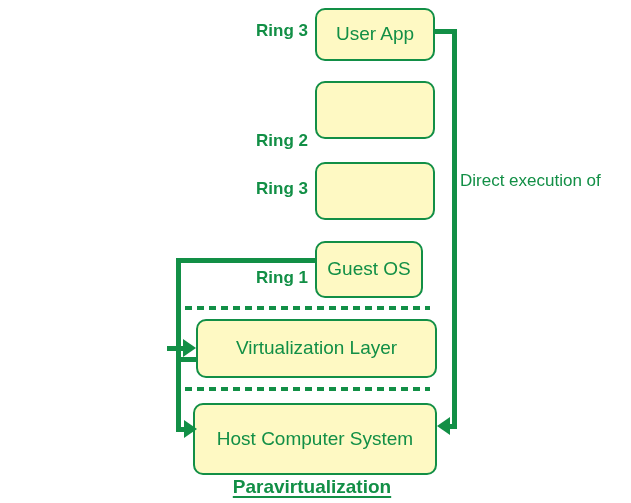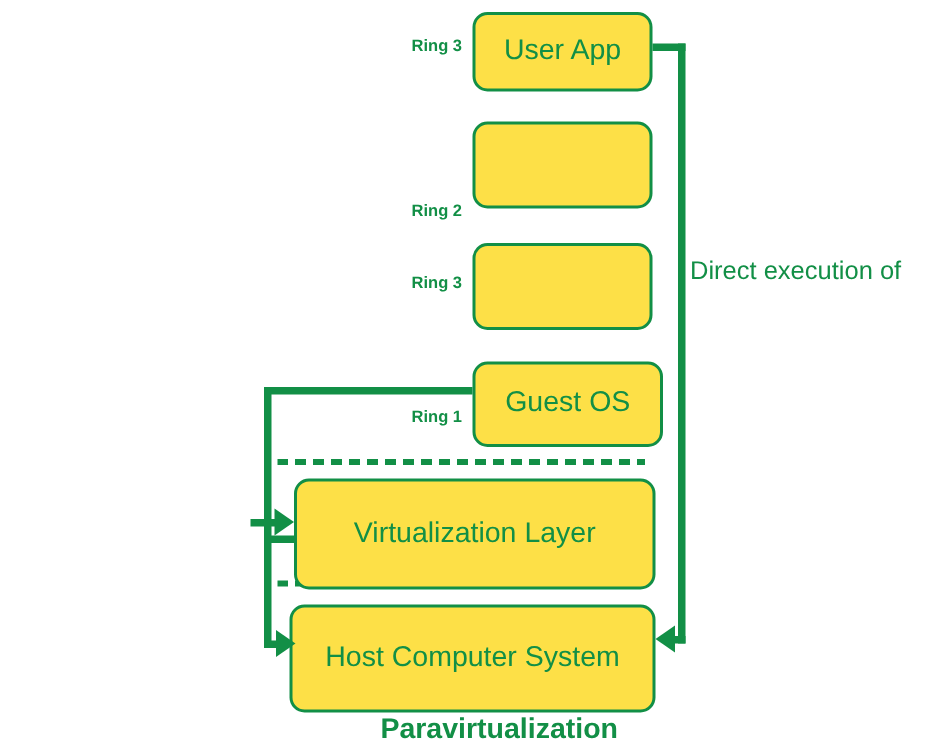--- a/index.html
+++ b/index.html
@@ -13,33 +13,33 @@
     position:relative;
     width:631px;height:503px;
     background:var(--bg);
     overflow:hidden;
   }
   
   .rbox{
     position:absolute;
     border:2px solid var(--green);
     border-radius:10px;
-    background:#fde047;
+    background:#fef9c3;
     display:flex;align-items:center;justify-content:center;
     color:var(--green);
     font-size:19px;
     line-height:1.1;
     text-align:right;
   }
   
   .ring-label{
     position:absolute;
     color:var(--green);
     font-weight:bold;
-    font-size:11px;
+    font-size:17px;
     line-height:20px;
     text-align:right;
   }
   
   .ann{
     position:absolute;
     color:var(--green);
     font-size:17px;
     line-height:19px;
   }
@@ -64,44 +64,45 @@
   .arr-left{ 
     border-top:9px solid transparent;
     border-bottom:9px solid transparent;
     border-right:13px solid var(--green);
   }
   .title{
     position:absolute;
     color:var(--green);
     font-weight:bold;
     font-size:19px;
-    text-align:right;
+    text-align:center;
+    text-decoration:underline;
     text-decoration-thickness:2px;
     text-underline-offset:3px;
   }
 </style>
 </head>
 <body>
 
 <div class="stage">
 
   <div class="ring-label" style="left:218px;top:21px;width:90px;">Ring 3</div>
   <div class="ring-label" style="left:218px;top:102px;width:90px;margin-top:29px;">Ring 2</div>
   <div class="ring-label" style="left:218px;top:179px;width:90px;">Ring 3</div>
   <div class="ring-label" style="left:218px;top:268px;width:90px;">Ring 1</div>
 
   <div class="rbox" style="left:315px;top:8px;width:120px;height:53px;">User App</div>
   <div class="rbox" style="left:315px;top:81px;width:120px;height:58px;"></div>
   <div class="rbox" style="left:315px;top:162px;width:120px;height:58px;"></div>
-  <div class="rbox" style="left:315px;top:241px;width:127px;height:57px;">Guest OS</div>
+  <div class="rbox" style="left:315px;top:241px;width:108px;height:57px;">Guest OS</div>
 
   <div class="dash" style="left:185px;top:306px;width:245px;"></div>
   <div class="dash" style="left:185px;top:387px;width:245px;"></div>
 
-  <div class="rbox" style="left:196px;top:319px;width:241px;height:74px;">Virtualization Layer</div>
+  <div class="rbox" style="left:196px;top:319px;width:241px;height:59px;">Virtualization Layer</div>
   <div class="rbox" style="left:193px;top:403px;width:244px;height:72px;">Host Computer System</div>
 
   <div class="seg" style="left:435px;top:29px;width:22px;height:5px;"></div>
   <div class="seg" style="left:452px;top:29px;width:5px;height:400px;"></div>
   <div class="seg" style="left:444px;top:424px;width:13px;height:5px;"></div>
   <div class="arr arr-left" style="left:437px;top:417px;"></div>
 
   <div class="seg" style="left:176px;top:258px;width:139px;height:5px;"></div>
   <div class="seg" style="left:176px;top:258px;width:5px;height:174px;"></div>
   <div class="seg" style="left:176px;top:357px;width:21px;height:5px;"></div>

